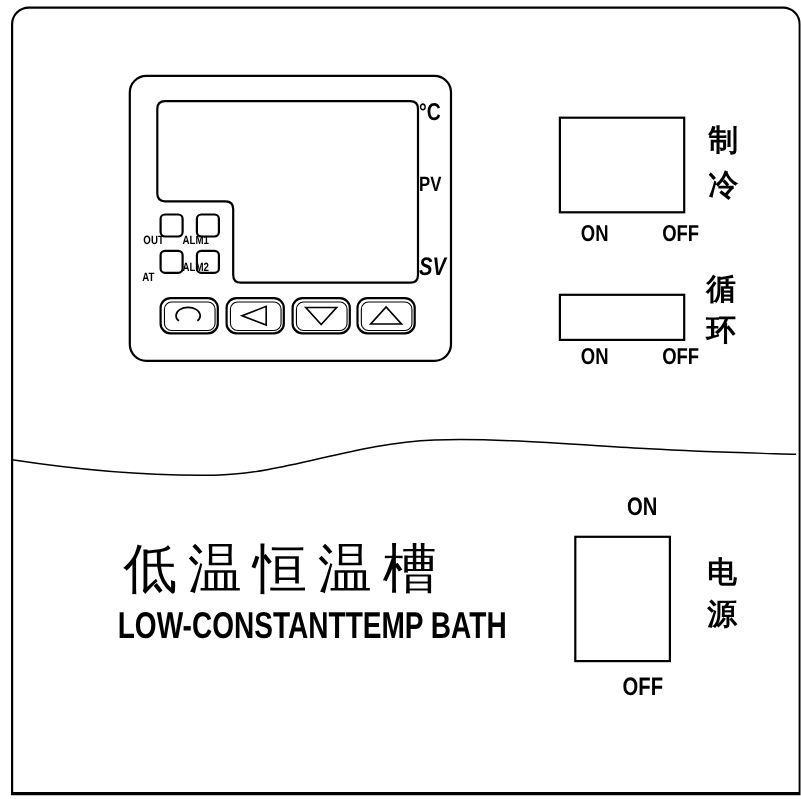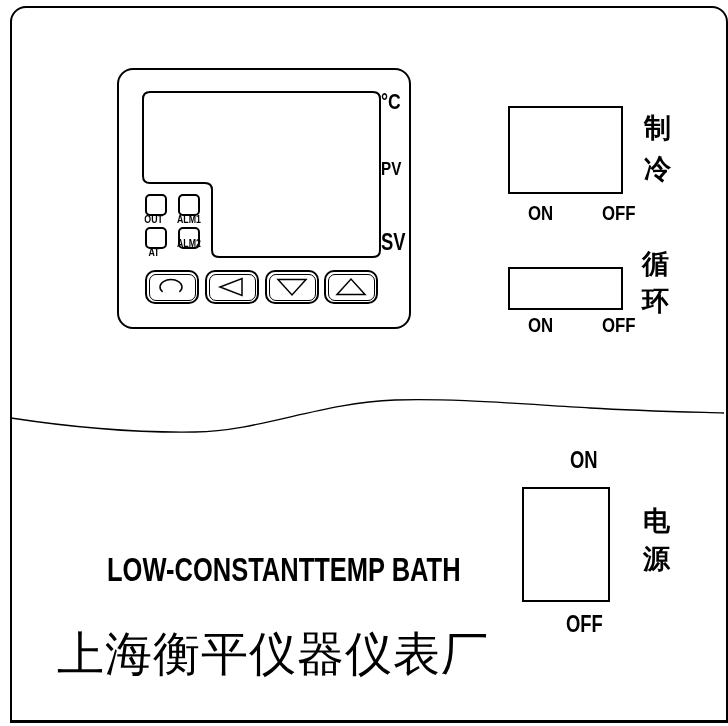--- a/index.html
+++ b/index.html
@@ -14,21 +14,21 @@
   #outer-border{
     left:10px; top:6px; width:714px; height:712px;
     border:2px solid #000; border-bottom-width:3px;
     border-radius:16px 16px 0 0;
   }
 
   
   #controller{ left:117px; top:68px; width:290px; height:257px; }
   #controller-frame{ left:0; top:0; width:290px; height:257px; border:2px solid #000; border-radius:16px; }
   .ind{ width:18px; height:18px; border:2px solid #000; border-radius:5px; background:#fff; }
-  .ind-lbl{ position:absolute; width:52px; text-align:center; font-size:11px; font-weight:bold; line-height:11px; white-space:nowrap;text-decoration:underline; }
+  .ind-lbl{ position:absolute; width:52px; font-size:11px; font-weight:bold; line-height:11px; white-space:nowrap;text-decoration:underline; }
   .cond-c{ display:inline-block; transform:scaleX(.8); transform-origin:center; }
   .cond-l{ display:inline-block; transform:scaleX(.8); transform-origin:left center; white-space:nowrap; }
   .side-lbl{ font-weight:bold; }
 
   .key{ position:absolute; width:54px; height:34px; box-sizing:border-box;
         border:2.5px solid #000; border-radius:10px; background:#fff; padding:0; }
   .key-inner{ position:absolute; inset:1.5px; border:1.2px solid #000; border-radius:7px;
         display:flex; align-items:center; justify-content:center; }
   .key svg{ display:block; }
 
@@ -63,21 +63,21 @@
     <div class="ind abs" style="left:61px; top:126px;"></div>
     <div class="ind abs" style="left:28px; top:159px;"></div>
     <div class="ind abs" style="left:61px; top:159px;"></div>
     <div class="ind-lbl" style="left:11px; top:146px;"><span class="cond-c">OUT</span></div>
     <div class="ind-lbl" style="left:46px; top:146px;"><span class="cond-c">ALM1</span></div>
     <div class="ind-lbl" style="left:11px; top:179px;"><span class="cond-c">AT</span></div>
     <div class="ind-lbl" style="left:46px; top:170px;"><span class="cond-c">ALM2</span></div>
 
     <div class="abs side-lbl" style="left:264px; top:22px; font-size:22px; line-height:24px;"><span class="cond-l">°C</span></div>
     <div class="abs side-lbl" style="left:264px; top:88px; font-size:19px; line-height:25px;"><span class="cond-l">PV</span></div>
-    <div class="abs side-lbl" style="left:264px; top:162px; font-size:23px; line-height:25px;"><span class="cond-l">SV</span></div>
+    <div class="abs side-lbl" style="left:264px; top:162px; font-size:23px; line-height:25px;font-style:italic;"><span class="cond-l">SV</span></div>
 
     <div class="key" style="left:28px; top:202px;">
       <div class="key-inner">
         <svg width="36" height="24" viewBox="0 0 36 24">
           <path d="M 8.6,16.8 A 11,7.5 0 1 1 25.4,16.8" fill="none" stroke="#000" stroke-width="1.5"></path>
         </svg>
       </div>
     </div>
     <div class="key" style="left:88px; top:202px;">
       <div class="key-inner">
@@ -123,16 +123,16 @@
   </svg>
 
   <div class="onoff" style="left:549px; top:448px; font-size:23px; line-height:24px;"><span class="cond-l">ON</span></div>
   <div class="box" style="left:522px; top:487px; width:88px; height:115px;"></div>
   <div class="onoff" style="left:545px; top:612px; font-size:23px; line-height:24px;"><span class="cond-l">OFF</span></div>
   <div class="zh-col" style="left:643px; top:506px; row-gap:9px;">
     <span>电</span>
       <span>源</span>
   </div>
 
+  <div id="product-title-zh">低温恒温槽</div>
   <div id="product-title-en">LOW-CONSTANTTEMP BATH</div>
-  <div id="manufacturer-name">上海衡平仪器仪表厂</div>
 
 </div>
 
 </body></html>

